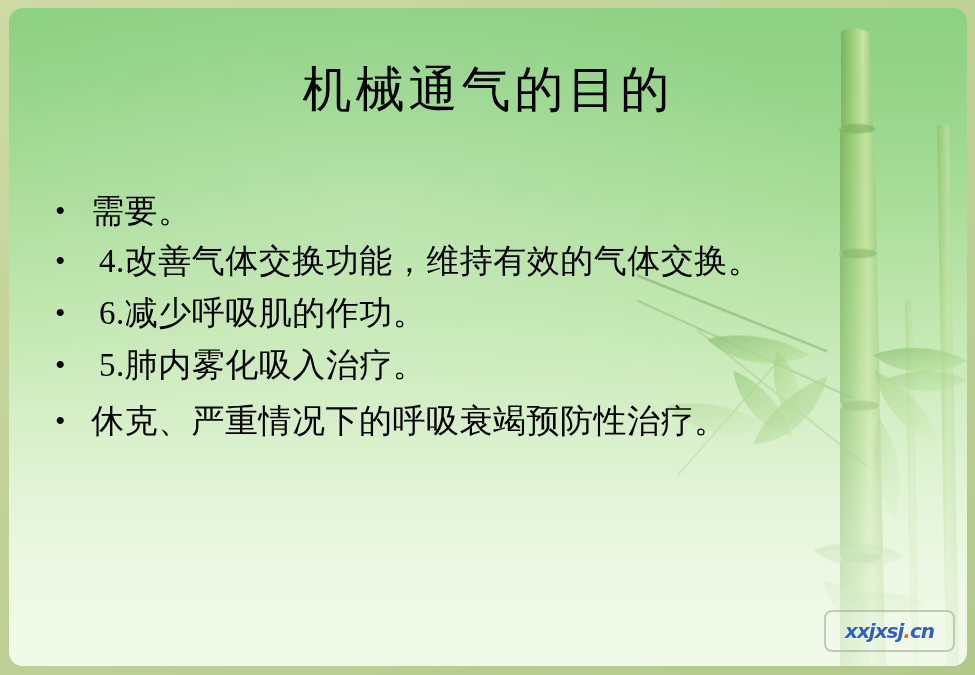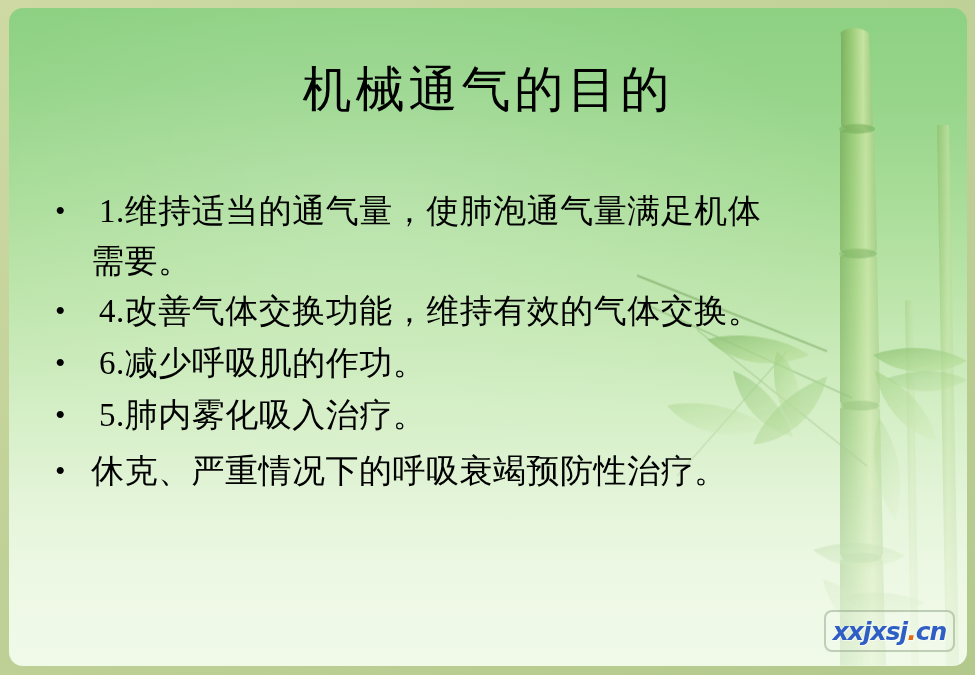--- a/index.html
+++ b/index.html
@@ -135,21 +135,21 @@
     background: rgba(255,255,255,0.12);
     display: flex;
     align-items: center;
     justify-content: center;
     overflow: hidden;
   }
   #watermark-text {
     font-family: "DejaVu Sans", "Liberation Sans", sans-serif;
     font-weight: bold;
     font-style: italic;
-    font-size: 25px;
+    font-size: 20px;
     letter-spacing: -1px;
     color: #2f5fc4;
     text-shadow:
       0 0 1px rgba(255,255,255,0.9),
       1px 1px 0 rgba(255,255,255,0.6);
     white-space: nowrap;
   }
   #watermark-text .dotc { color: #e06a18; }
 </style>
 </head>
@@ -238,21 +238,20 @@
       </svg>
     </div>
 
     <div id="title">机械通气的目的</div>
 
     <div id="body-list">
 
       <div class="bullet-row" id="row-1">
         <div class="bullet-mark">•</div>
         <div class="bullet-text">
-          <span> 1.维持适当的通气量，使肺泡通气量满足机体</span>
           <span class="cont">需要。</span>
         </div>
       </div>
 
       <div class="bullet-row" id="row-2">
         <div class="bullet-mark">•</div>
         <div class="bullet-text">
           <span> 4.改善气体交换功能，维持有效的气体交换。</span>
         </div>
       </div>

